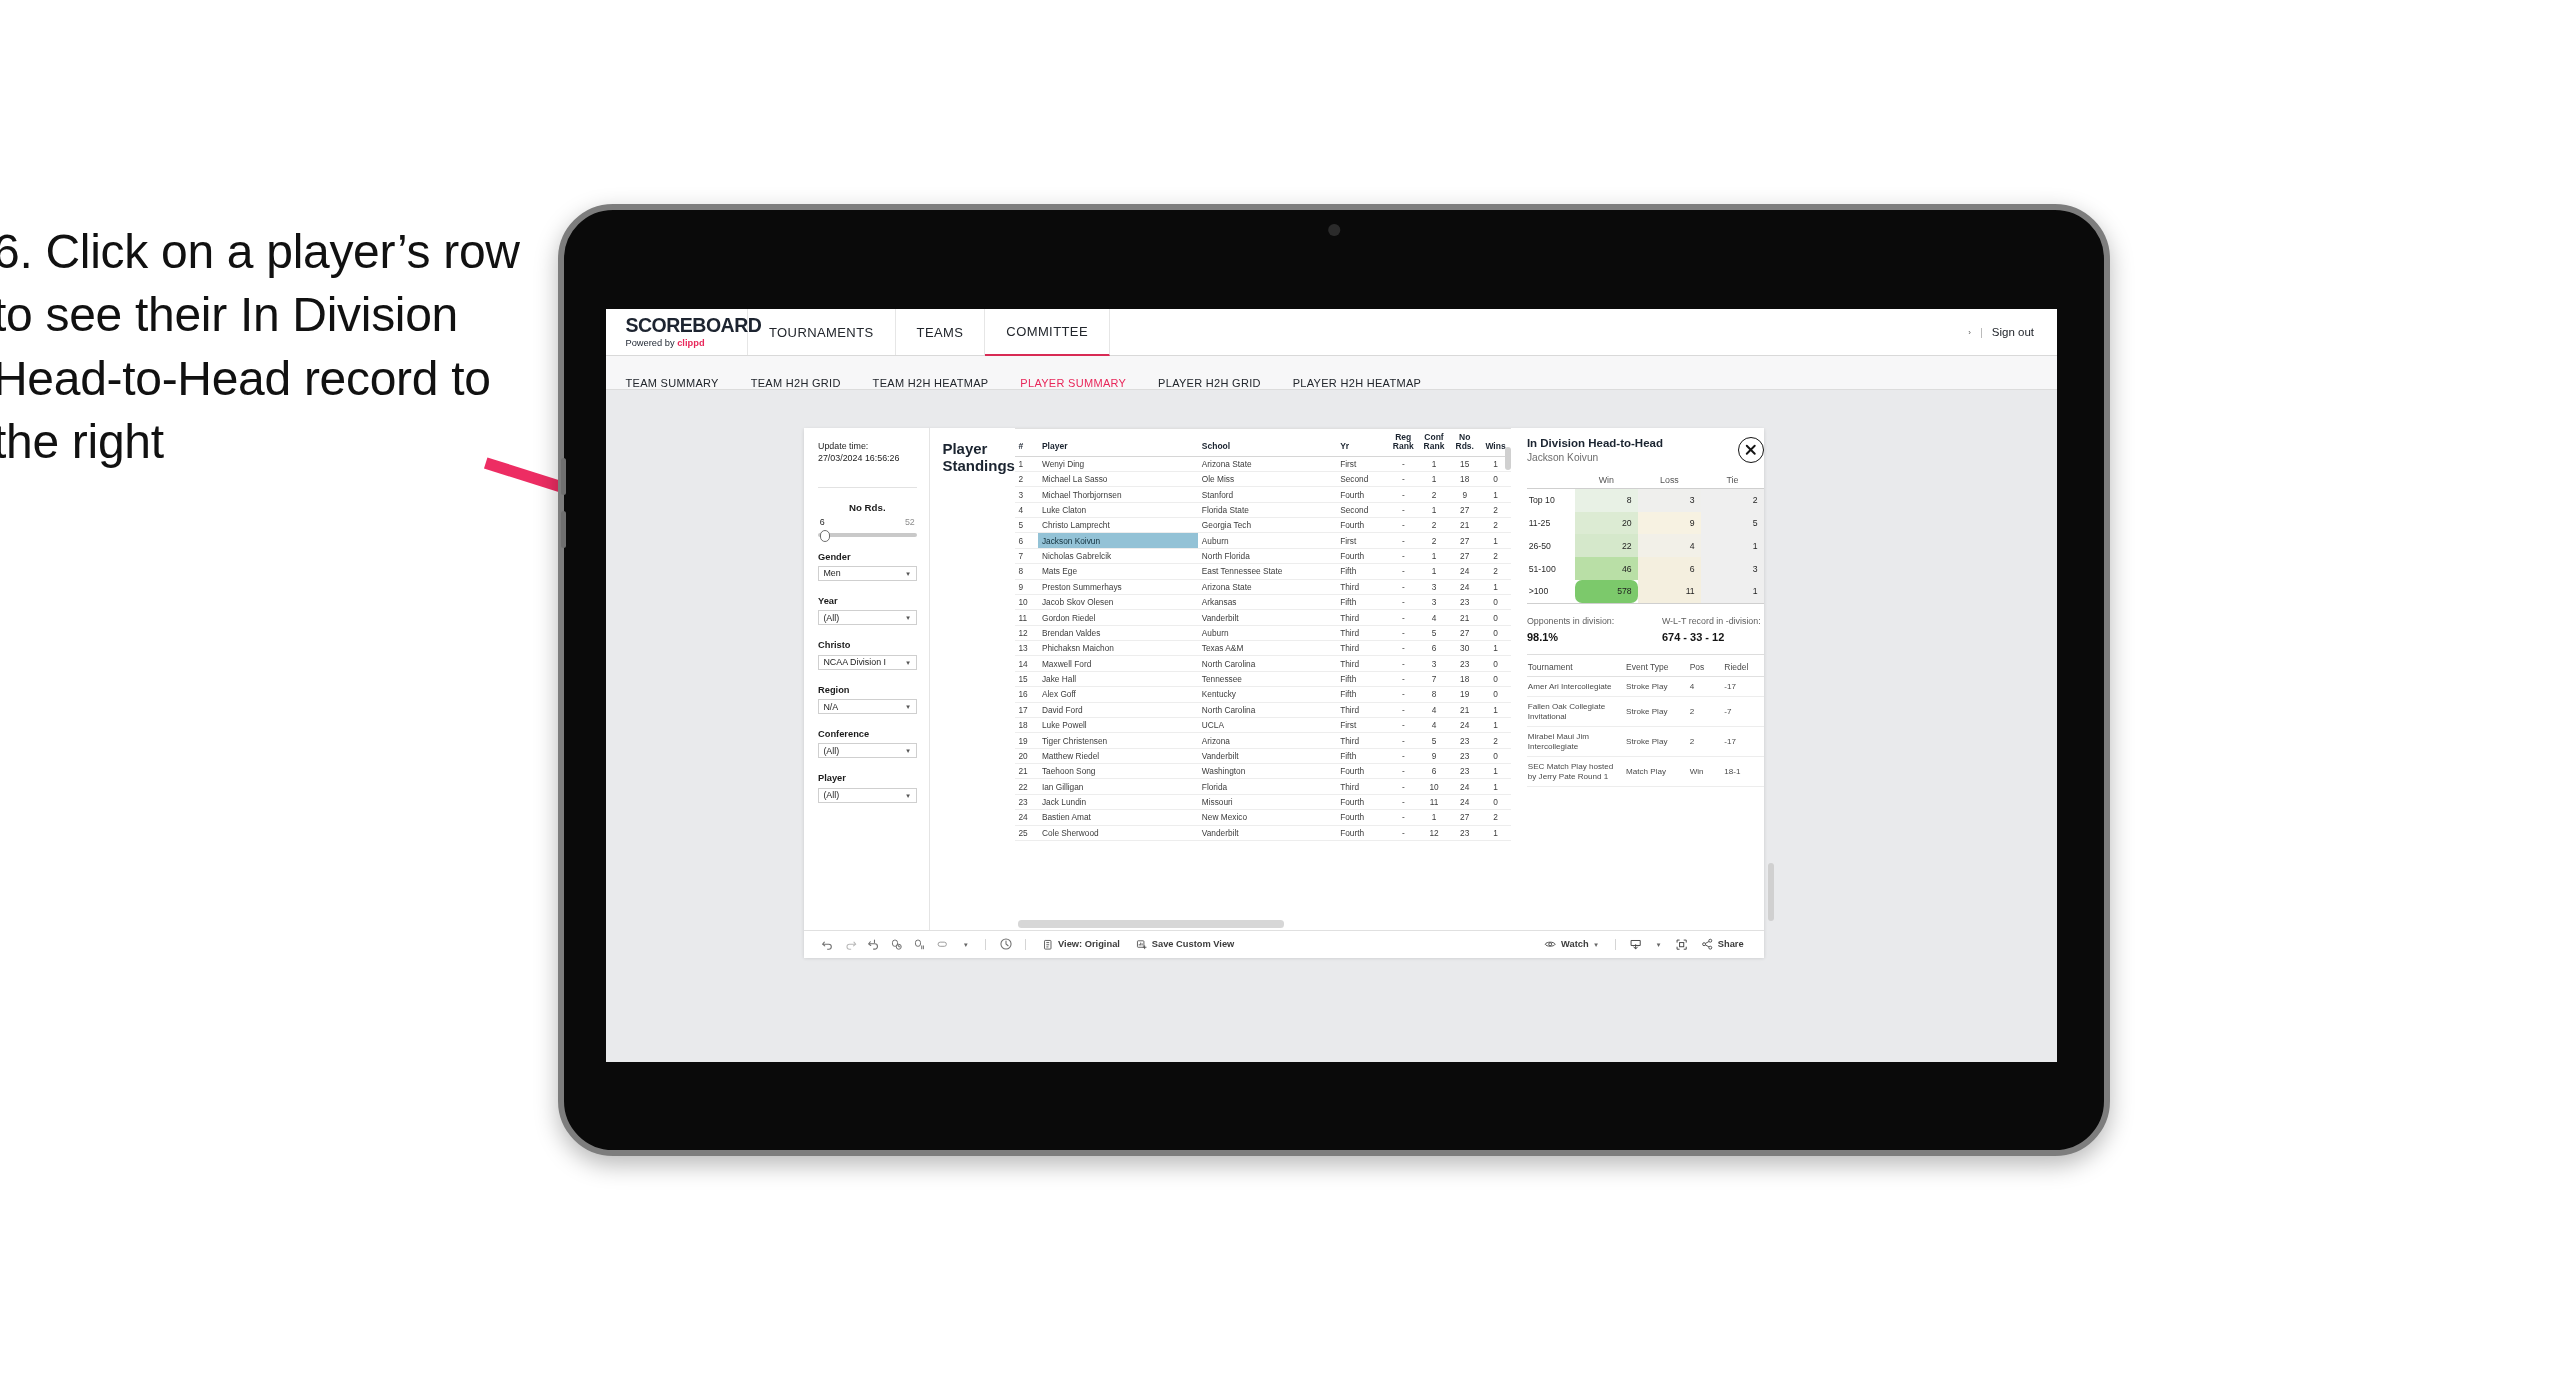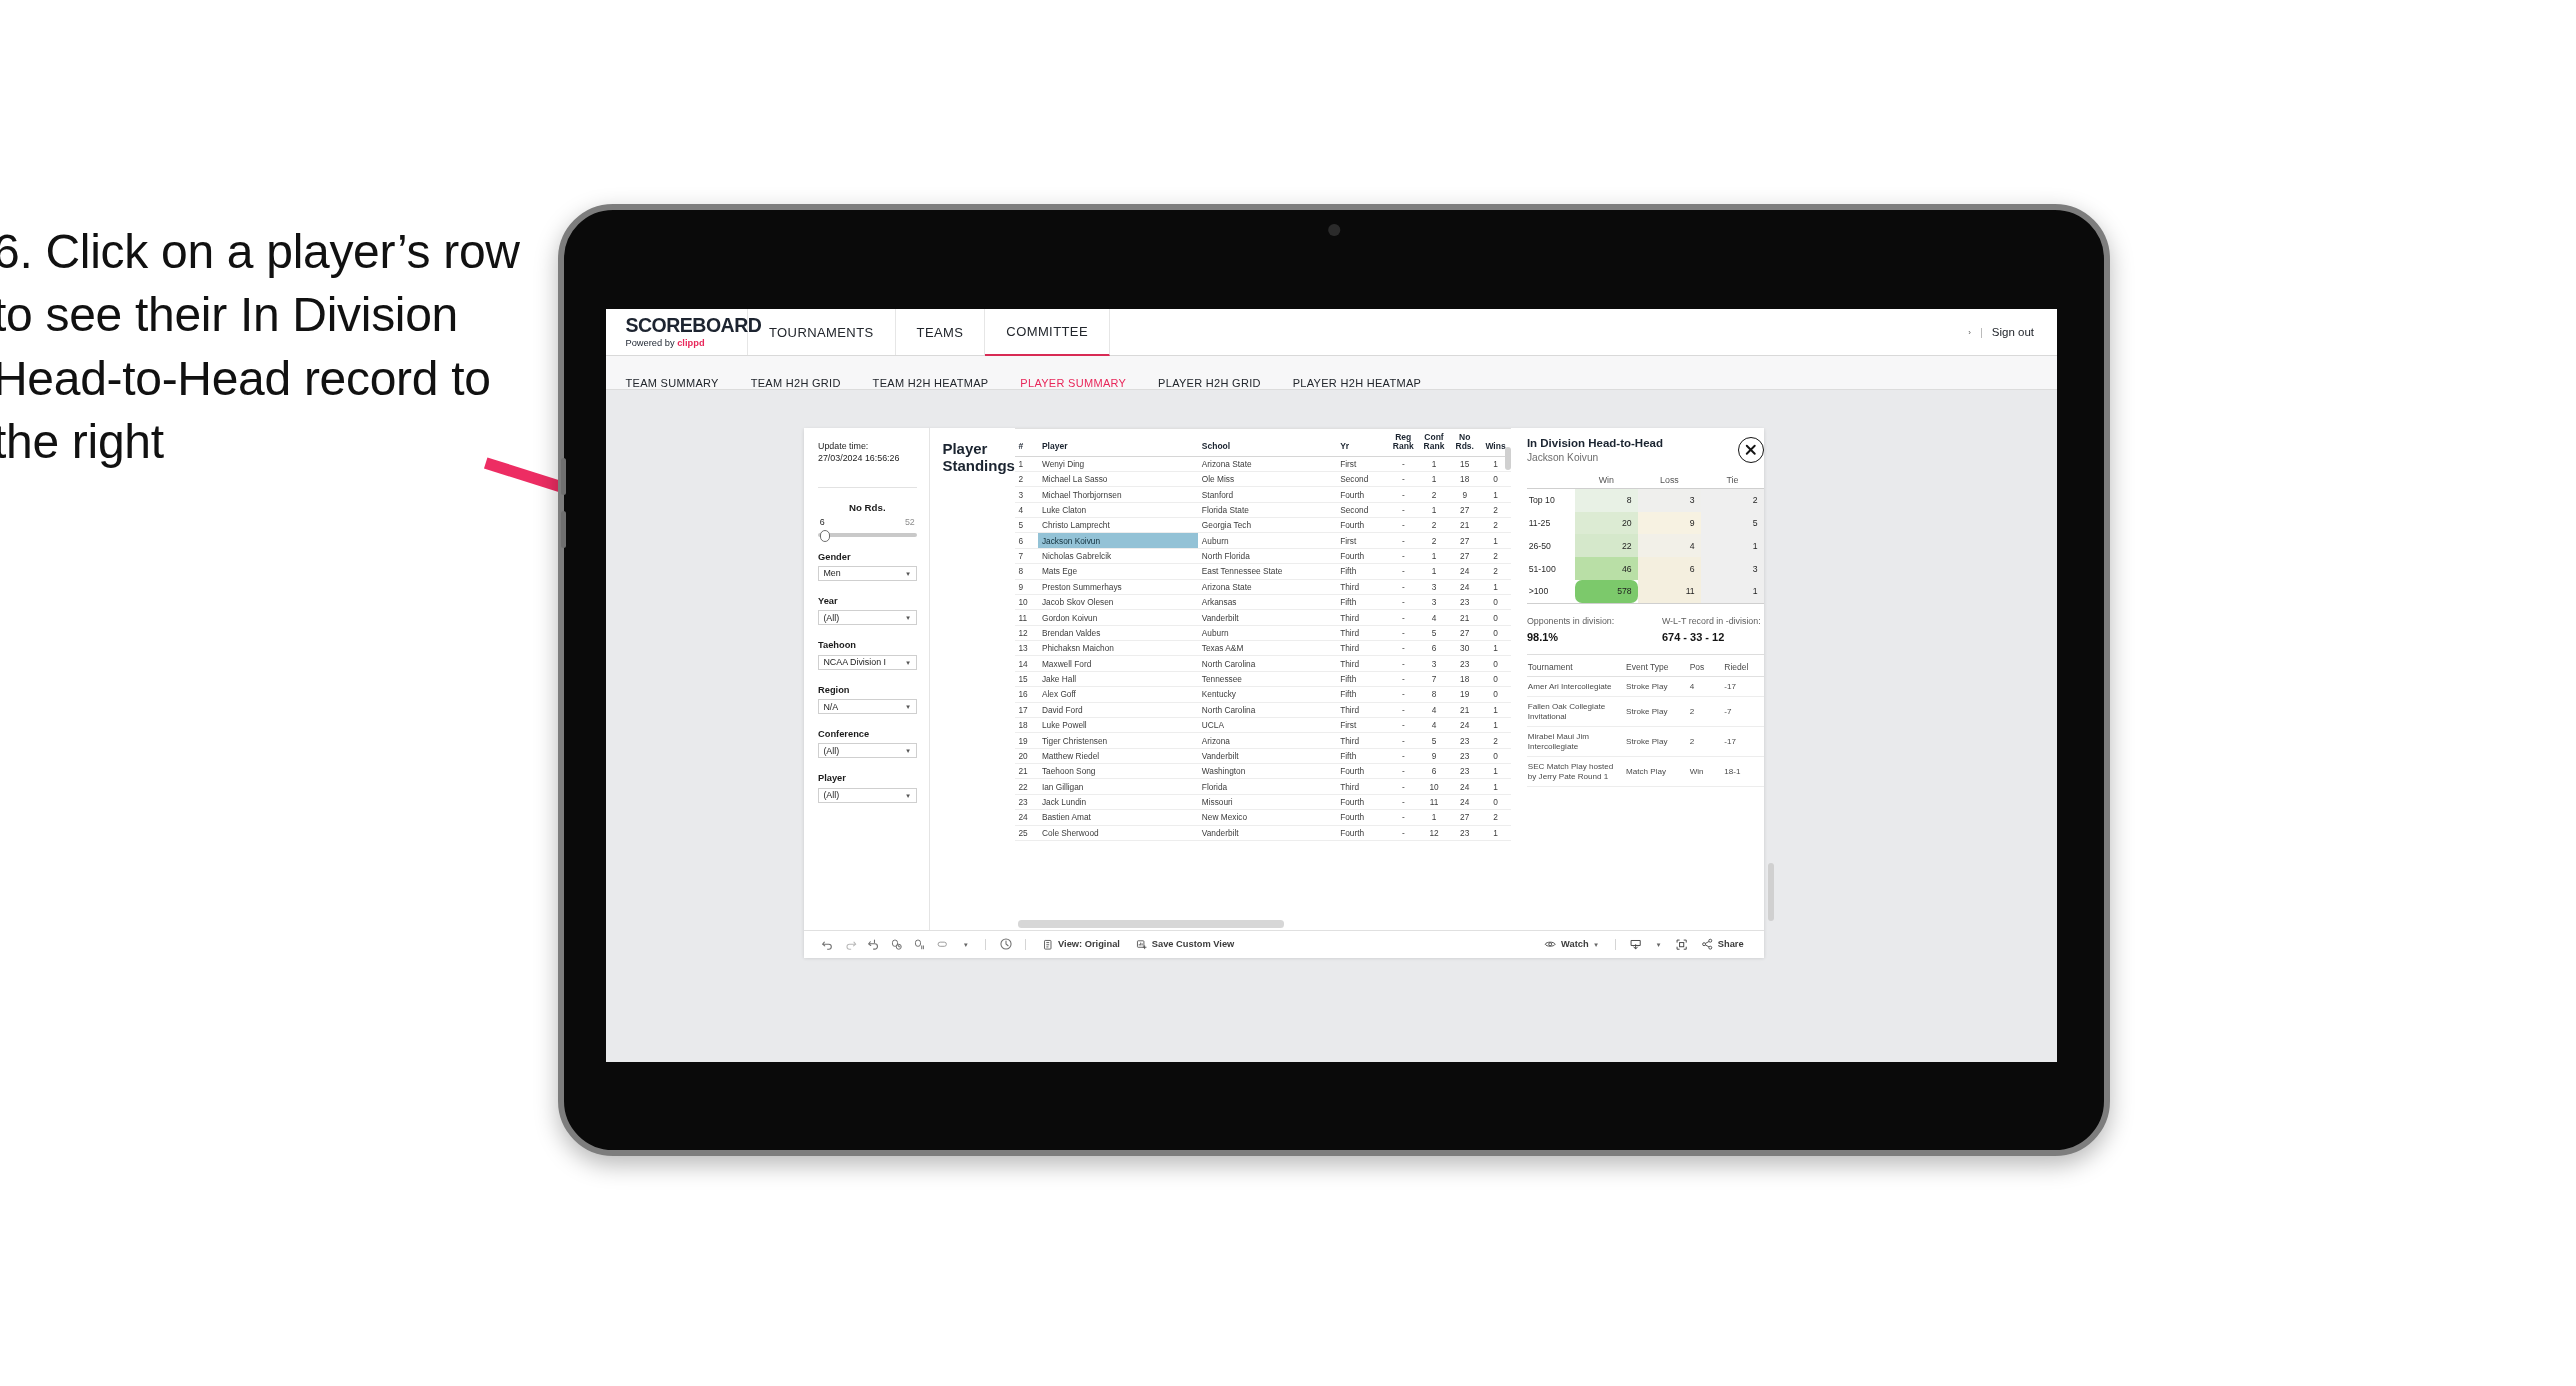--- a/index.html
+++ b/index.html
@@ -230,21 +230,21 @@
                 </div>
             </div>
             <div class="fgroup">
               <div class="flabel">Year</div>
               <div class="fsel">
                 <span>(All)</span>
                 <span class="cv">▼</span>
                 </div>
             </div>
             <div class="fgroup">
-              <div class="flabel">Taehoon</div>
+              <div class="flabel">Christo</div>
               <div class="fsel">
                 <span>NCAA Division I</span>
                 <span class="cv">▼</span>
                 </div>
             </div>
             <div class="fgroup">
               <div class="flabel">Region</div>
               <div class="fsel">
                 <span>N/A</span>
                 <span class="cv">▼</span>
@@ -390,21 +390,21 @@
                         <td class="pname">Jacob Skov Olesen</td>
                         <td>Arkansas</td>
                         <td>Fifth</td>
                         <td class="c">-</td>
                         <td class="c">3</td>
                         <td class="c">23</td>
                         <td class="c">0</td>
                       </tr>
                       <tr>
                         <td>11</td>
-                        <td class="pname">Gordon Koivun</td>
+                        <td class="pname">Gordon Riedel</td>
                         <td>Vanderbilt</td>
                         <td>Third</td>
                         <td class="c">-</td>
                         <td class="c">4</td>
                         <td class="c">21</td>
                         <td class="c">0</td>
                       </tr>
                       <tr>
                         <td>12</td>
                         <td class="pname">Brendan Valdes</td>

